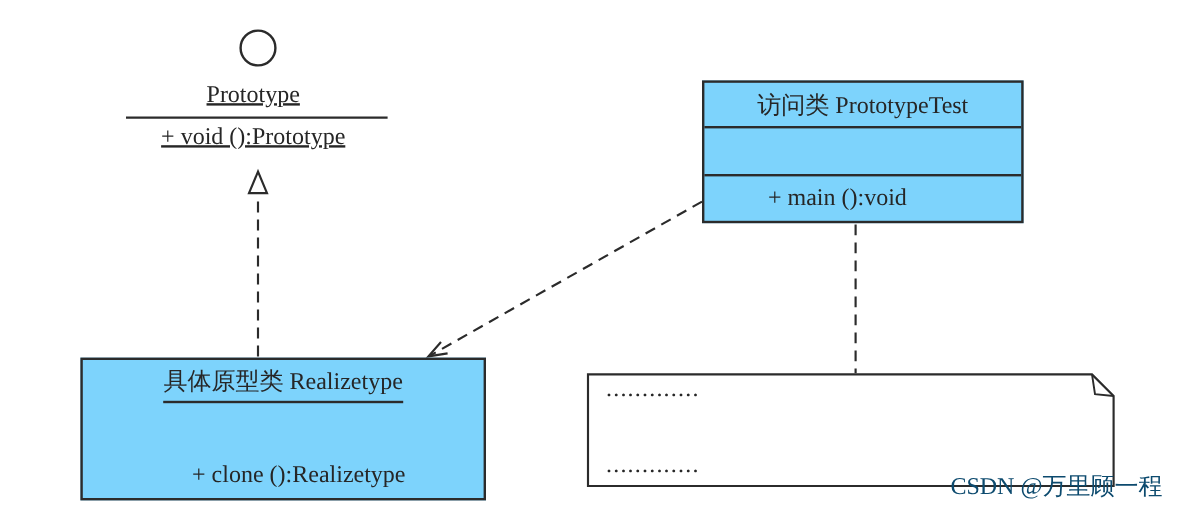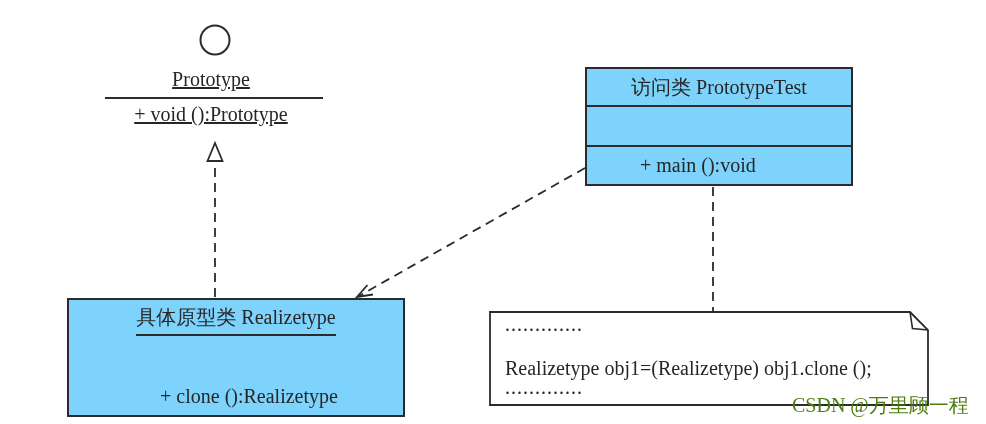--- a/index.html
+++ b/index.html
@@ -48,21 +48,21 @@
   
   .note-line{
     position:absolute;left:505px;width:415px;
     font-size:20px;line-height:25px;white-space:nowrap;z-index:3;
   }
   .note-dots{letter-spacing:1px;}
 
   .watermark{
     position:absolute;left:792px;top:392px;
     font-size:20px;white-space:nowrap;
-    color:#4d7c0f;z-index:4;
+    color:#0c4a6e;z-index:4;
   }
 </style>
 </head>
 <body>
 
 <div id="canvas">
 
   <svg id="connector-layer" width="986" height="424" viewBox="0 0 986 424">
 
     <circle cx="215" cy="40" r="14.5" fill="none" stroke="#2b2b2b" stroke-width="2"></circle>
@@ -90,18 +90,17 @@
     <div class="compartment methods" style="padding-left:21px;margin-left:32px;">+ main ():void</div>
   </div>
 
   <div class="uml-class" style="left:67px;top:298px;width:338px;height:119px;align-items:center;">
     <div class="compartment title" style="height:36px;">具体原型类 Realizetype</div>
     <div class="compartment attrs" style="height:41px;"></div>
     <div class="compartment methods" style="padding-left:26px;">+ clone ():Realizetype</div>
   </div>
 
   <div class="note-line note-dots" style="top:312px;">.............</div>
-  <div class="note-line" style="top:356px;">Realizetype obj1=(Realizetype) obj1.clone ();</div>
   <div class="note-line note-dots" style="top:375px;">.............</div>
 
   <div class="watermark">CSDN @万里顾一程</div>
 
 </div>
 
 </body></html>

